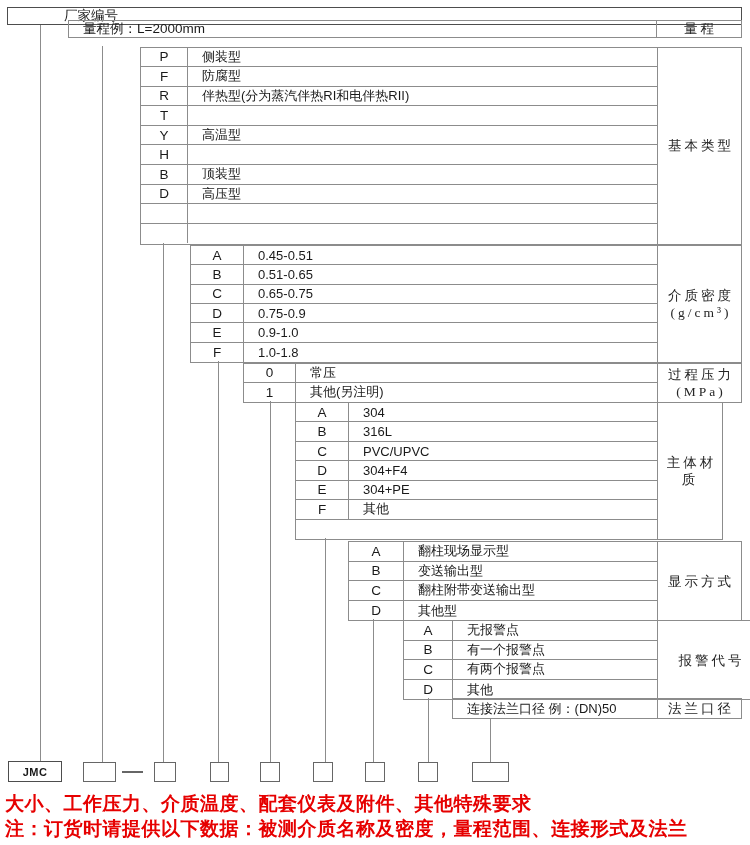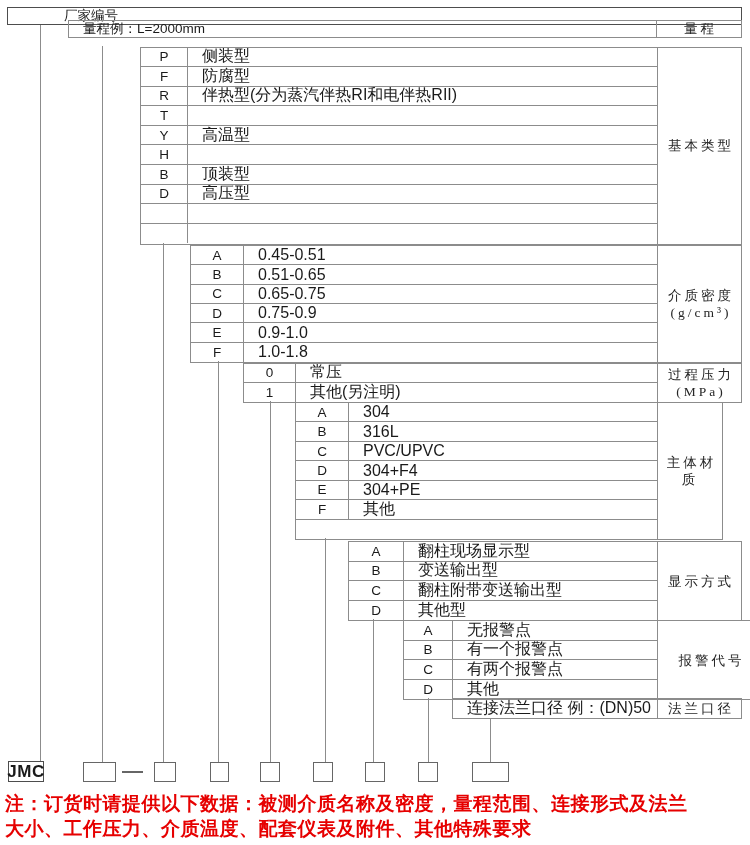--- a/index.html
+++ b/index.html
@@ -22,32 +22,32 @@
   .range-label{width:84px;border-left:1px solid var(--line);display:flex;align-items:center;
                justify-content:center;}
   .serif-label{font-family:"Liberation Serif","DejaVu Serif",serif;font-size:13.5px;
                letter-spacing:3px;color:#262626;text-indent:3px;}
   
   .sec-rows{position:absolute;box-sizing:border-box;border:1px solid var(--line);background:transparent;}
   .sec-row{display:flex;box-sizing:border-box;border-bottom:1px solid var(--line);}
   .sec-row:last-child{border-bottom:none;}
   .code-cell{box-sizing:border-box;border-right:1px solid var(--line);display:flex;
              align-items:center;justify-content:center;font-size:13.5px;}
-  .desc-cell{flex:1;display:flex;align-items:center;padding-left:14px;font-size:16px;
+  .desc-cell{flex:1;display:flex;align-items:center;padding-left:14px;font-size:13px;
              white-space:nowrap;overflow:hidden;}
   .sec-label{position:absolute;box-sizing:border-box;border:1px solid var(--line);
              display:flex;flex-direction:column;align-items:center;justify-content:center;
              line-height:17px;text-align:center;}
   
   .vline{position:absolute;width:1px;background:var(--line);}
   .model-box{position:absolute;box-sizing:border-box;border:1px solid var(--mid);
              top:762px;height:20px;background:#fff;}
-  .jmc-box{left:8px;top:761px;width:36px;height:21px;border:1.5px solid var(--dark);
+  .jmc-box{left:8px;top:761px;width:54px;height:21px;border:1.5px solid var(--dark);
            display:flex;align-items:center;justify-content:center;
-           font-weight:bold;font-size:17px;letter-spacing:0.5px;position:absolute;box-sizing:border-box;}
+           font-weight:bold;font-size:11px;letter-spacing:0.5px;position:absolute;box-sizing:border-box;}
   .dash{left:122px;top:771px;width:21px;height:2px;background:var(--mid);position:absolute;}
   
   .note{left:5px;top:791px;width:742px;position:absolute;color:var(--red);
         font-weight:bold;font-size:19px;line-height:25px;letter-spacing:0.5px;}
 </style>
 </head>
 <body>
 
 <div class="abs mfr-box">
   <span>厂家编号</span>
@@ -252,15 +252,15 @@
     <div class="model-box" style="left: 418px; width: 20px;"></div>
     <div class="model-box" style="left: 472px; width: 37px;"></div>
   </div>
 
 <div class="jmc-box">
   <span>JMC</span>
 </div>
 <div class="dash"></div>
 
 <div class="note">
+  <div>大小、工作压力、介质温度、配套仪表及附件、其他特殊要求</div>
   <div>注：订货时请提供以下数据：被测介质名称及密度，量程范围、连接形式及法兰</div>
-  <div>大小、工作压力、介质温度、配套仪表及附件、其他特殊要求</div>
 </div>
 
 </body></html>

